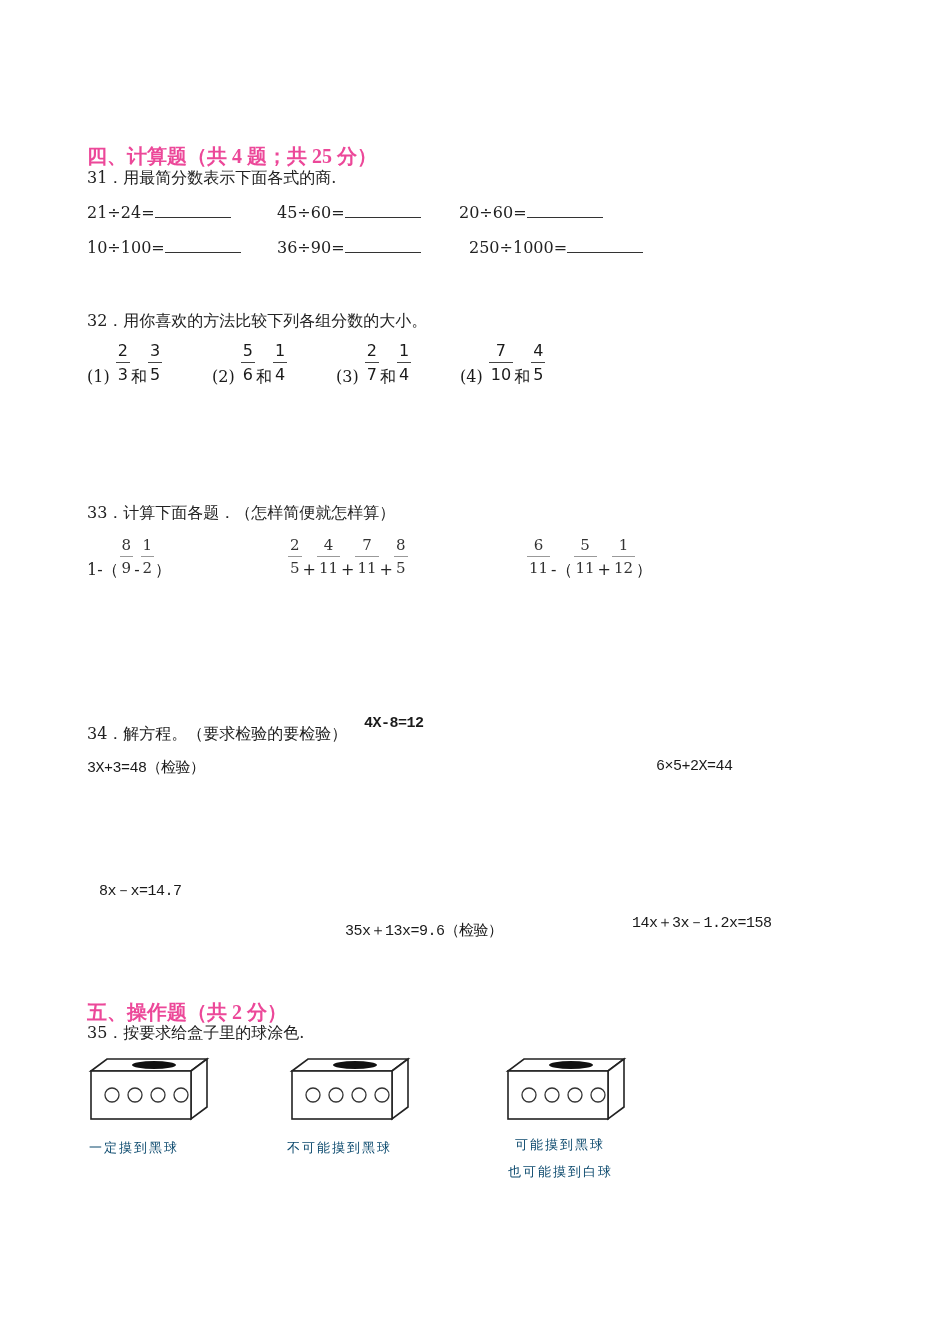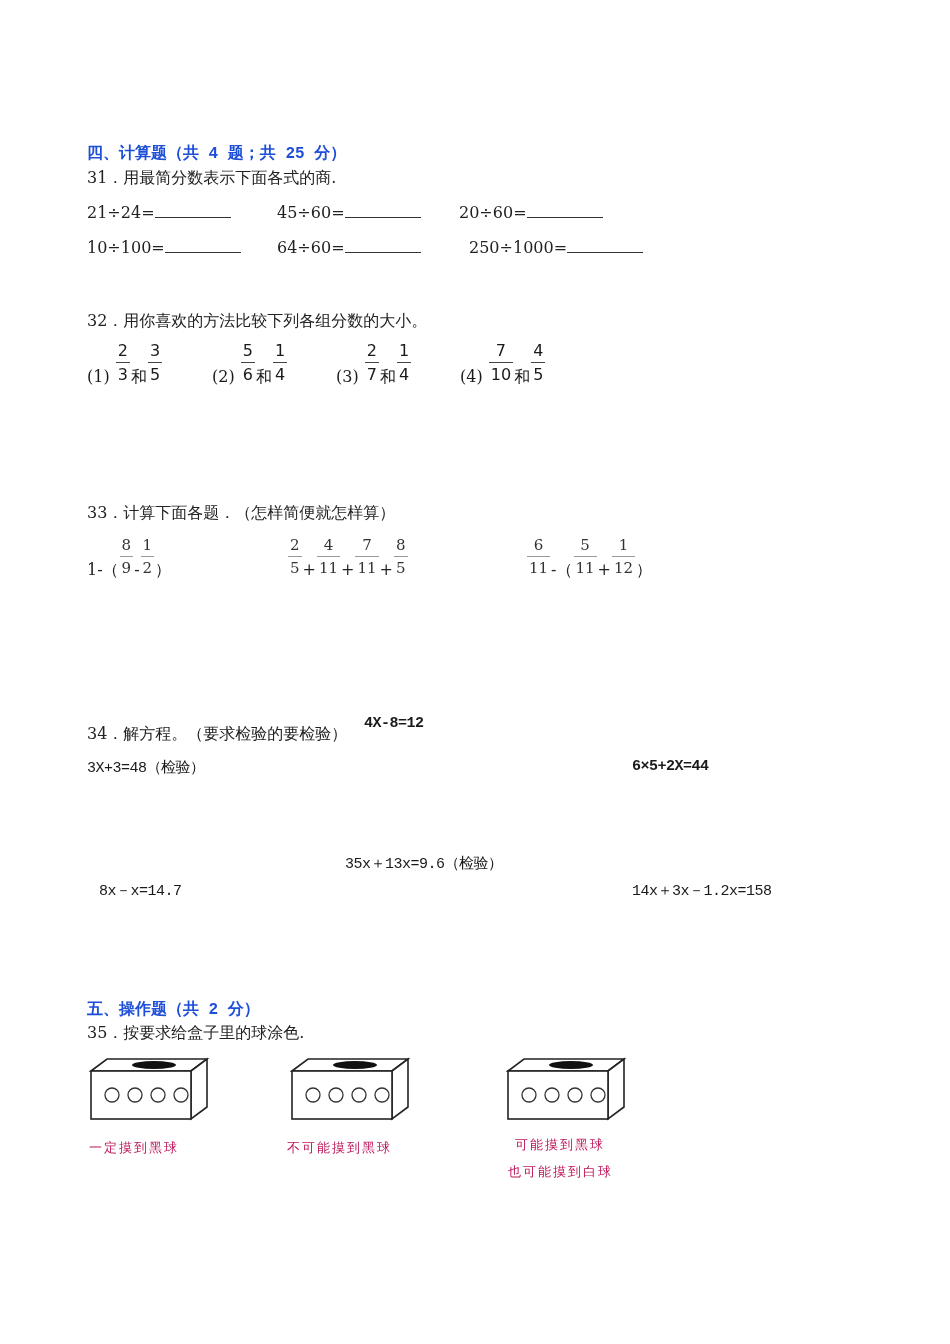--- a/index.html
+++ b/index.html
@@ -1,44 +1,44 @@
 <!DOCTYPE html>
 <html><head>
 <meta charset="utf-8">
 <style>
   html, body { margin:0; padding:0; background:#ffffff; }
   body { width:950px; height:1344px; position:relative; overflow:hidden;
          font-family:"DejaVu Serif","Liberation Serif",serif; color:#1a1a1a; }
   .abs { position:absolute; white-space:nowrap; }
-  .heading { font-family:Liberation Mono, monospace; font-weight:bold; font-size:16px; color:#1d4ed8; }
+  .heading { font-family:Liberation Serif, serif; font-weight:bold; font-size:20px; color:#ec4899; }
   .q { font-size:16px; color:#222; }
   .expr { font-size:16px; color:#222; }
   .blank { display:inline-block; width:76px; border-bottom:1px solid #333; height:14px; vertical-align:baseline; }
   .frac { display:inline-block; vertical-align:middle; text-align:center; line-height:1; margin:0 1px; }
   .frac .num { display:block; padding:0 2px 3px; border-bottom:1px solid #444; }
   .frac .den { display:block; padding:4px 2px 0; }
   .mono { font-family:"Liberation Mono","DejaVu Sans Mono",monospace; font-size:15px; letter-spacing:-0.5px;margin-top:8px; }
   .f32 { font-size:16px; }
   .f32 .frac { font-family:"DejaVu Sans","Liberation Sans",sans-serif; font-size:16px; }
   .f33 .frac { font-size:15px; color:#333; }
   .f33 .frac .num { border-bottom-color:#999; }
-  .label-hand { font-family:"DejaVu Sans","Liberation Sans",sans-serif; font-size:13px; color:#be185d; letter-spacing:2px; }
+  .label-hand { font-family:"DejaVu Sans","Liberation Sans",sans-serif; font-size:13px; color:#0c4a6e; letter-spacing:2px; }
   svg { position:absolute; }
 </style>
 </head>
 <body>
 
 <div class="abs heading" style="left:87px;top:143px;">四、计算题（共 4 题；共 25 分）</div>
 
 <div class="abs q" style="left:87px;top:168px;">31．用最简分数表示下面各式的商.</div>
 <div class="abs expr" style="left:87px;top:203px;"><span>21÷24=</span><span class="blank"></span></div>
 <div class="abs expr" style="left:277px;top:203px;"><span>45÷60=</span><span class="blank"></span></div>
 <div class="abs expr" style="left:459px;top:203px;"><span>20÷60=</span><span class="blank"></span></div>
 <div class="abs expr" style="left:87px;top:238px;"><span>10÷100=</span><span class="blank"></span></div>
-<div class="abs expr" style="left:277px;top:238px;"><span>64÷60=</span><span class="blank"></span></div>
+<div class="abs expr" style="left:277px;top:238px;"><span>36÷90=</span><span class="blank"></span></div>
 <div class="abs expr" style="left:469px;top:238px;"><span>250÷1000=</span><span class="blank"></span></div>
 
 <div class="abs q" style="left:87px;top:311px;">32．用你喜欢的方法比较下列各组分数的大小。</div>
 
 <div class="abs f32" style="left:87px;top:343px;">
   <span style="vertical-align:-14px;">(1)</span>
   <span class="frac"><span class="num">2</span><span class="den">3</span></span><span style="vertical-align:-14px;">和</span><span class="frac"><span class="num">3</span><span class="den">5</span></span>
 </div>
 <div class="abs f32" style="left:212px;top:343px;">
   <span style="vertical-align:-14px;">(2)</span>
@@ -63,24 +63,24 @@
   <span class="frac"><span class="num">2</span><span class="den">5</span></span><span style="vertical-align:-13px;">+</span><span class="frac"><span class="num">4</span><span class="den">11</span></span><span style="vertical-align:-13px;">+</span><span class="frac"><span class="num">7</span><span class="den">11</span></span><span style="vertical-align:-13px;">+</span><span class="frac"><span class="num">8</span><span class="den">5</span></span>
 </div>
 
 <div class="abs f33 expr" style="left:526px;top:538px;">
   <span class="frac"><span class="num">6</span><span class="den">11</span></span><span style="vertical-align:-13px;">-（</span><span class="frac"><span class="num">5</span><span class="den">11</span></span><span style="vertical-align:-13px;">+</span><span class="frac"><span class="num">1</span><span class="den">12</span></span><span style="vertical-align:-13px;">）</span>
 </div>
 
 <div class="abs q" style="left:87px;top:724px;text-align:center;">34．解方程。（要求检验的要检验）</div>
 <div class="abs mono" style="left:87px;top:750px;">3X+3=48（检验）</div>
 <div class="abs mono" style="left:364px;top:707px;font-weight:bold;">4X-8=12</div>
-<div class="abs mono" style="left:632px;top:750px;font-weight:bold;">6×5+2X=44</div>
+<div class="abs mono" style="left:656px;top:750px;">6×5+2X=44</div>
 <div class="abs mono" style="left:99px;top:873px;text-align:center;">8x－x=14.7</div>
-<div class="abs mono" style="left:345px;top:846px;text-align:right;">35x＋13x=9.6（检验）</div>
-<div class="abs mono" style="left:632px;top:873px;">14x＋3x－1.2x=158</div>
+<div class="abs mono" style="left:345px;top:913px;text-align:right;">35x＋13x=9.6（检验）</div>
+<div class="abs mono" style="left:632px;top:905px;">14x＋3x－1.2x=158</div>
 
 <div class="abs heading" style="left:87px;top:999px;">五、操作题（共 2 分）</div>
 <div class="abs q" style="left:87px;top:1023px;">35．按要求给盒子里的球涂色.</div>
 
 <svg style="left:88px;top:1057px;" width="124" height="68" viewBox="0 0 124 68">
   <g fill="none" stroke="#222" stroke-width="1.6">
     <polygon points="3,14 19,2 119,2 103,14" fill="#fff"></polygon>
     <polygon points="103,14 119,2 119,50 103,62" fill="#fff"></polygon>
     <rect x="3" y="14" width="100" height="48" fill="#fff"></rect>
   </g>

